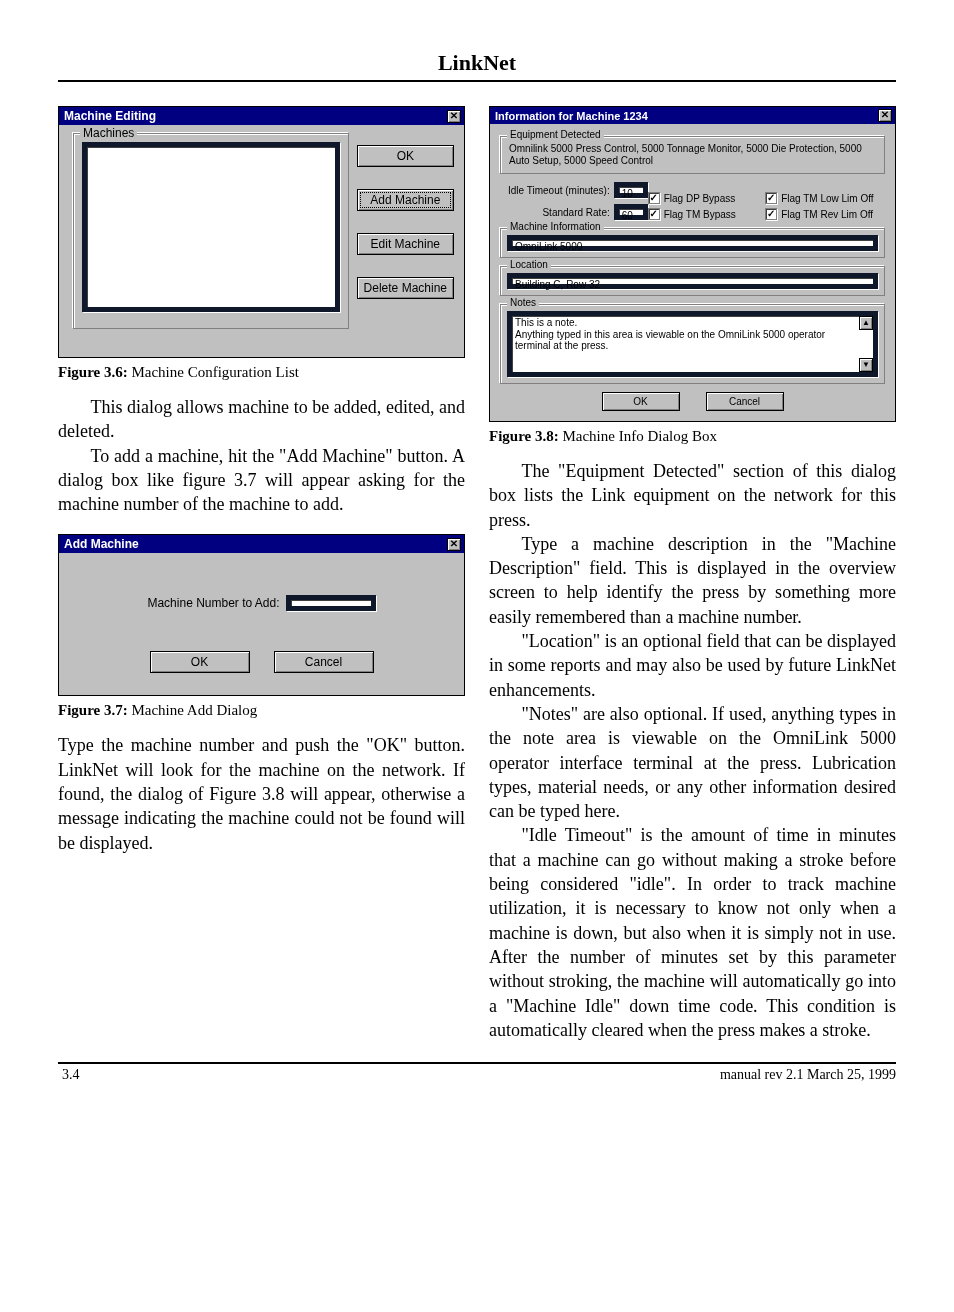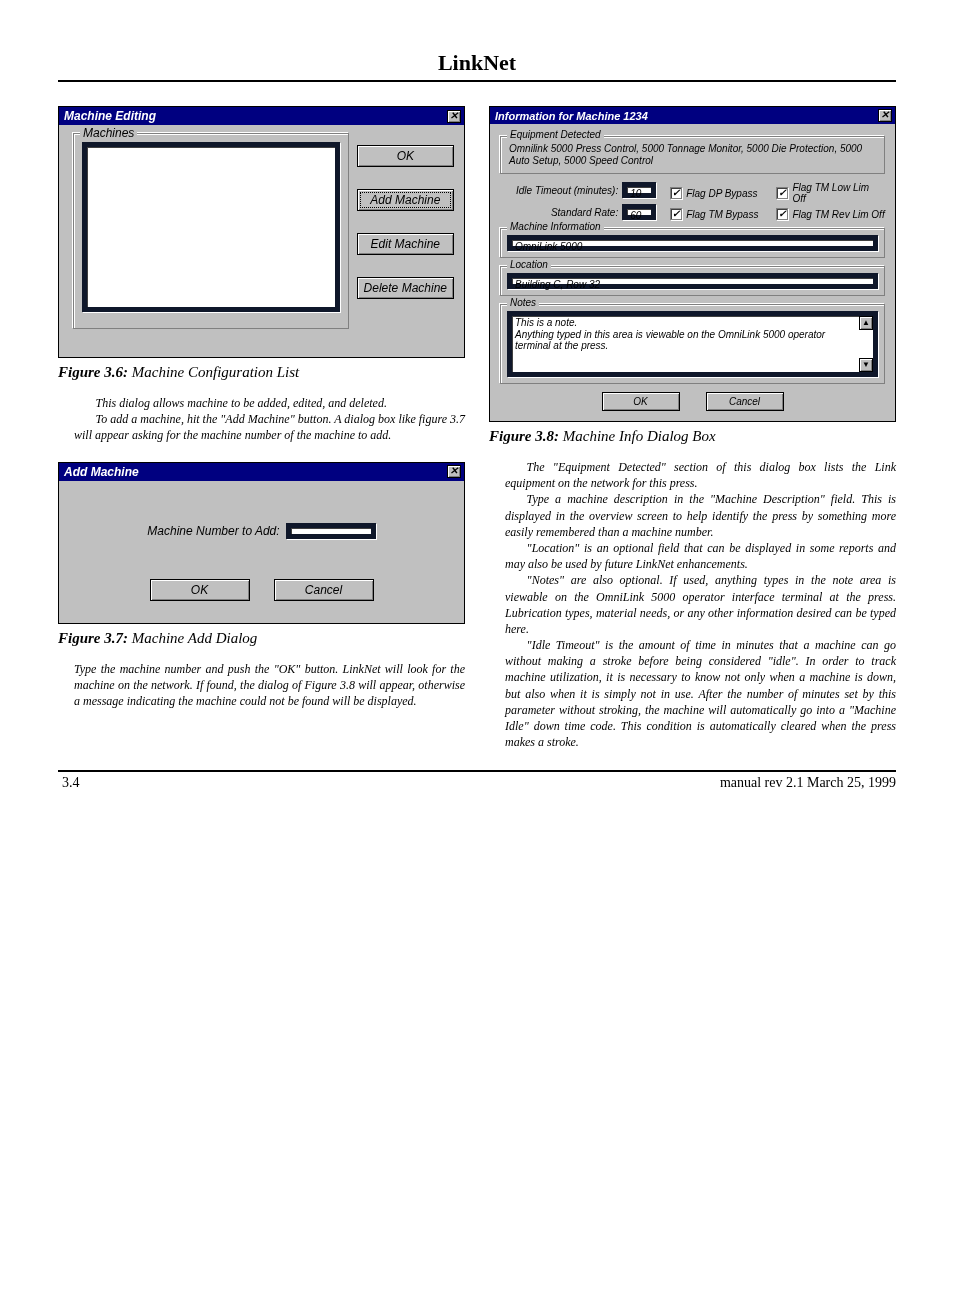--- a/index.html
+++ b/index.html
@@ -23,21 +23,20 @@
     margin-bottom: 4px;
   }
   .hr-top {
     border: none;
     border-top: 2px solid #000;
     margin: 0 0 24px 0;
   }
   .columns {
     display: flex;
     gap: 24px;
-    font-style: italic;
   }
   .col {
     flex: 1;
     min-width: 0;
   }
   
   .win {
     border: 1px solid #000;
     background: #c0c0c0;
     font-family: "MS Sans Serif", Arial, sans-serif;
@@ -159,22 +158,22 @@
     font-weight: bold;
   }
   
   .figcap {
     font-size: 15px;
     margin: 6px 0 14px 0;
   }
   .figcap b { font-weight: bold; }
   
   p.body {
-    font-size: 12px;
-    margin: 0 0 0 16px;
+    font-size: 18px;
+    margin: 0 0 0 0;
     text-align: justify;
     line-height: 1.35;
     text-indent: 1.8em;
   }
   p.body.noindent { text-indent: 0; }
   
   .note-box {
     border: 2px solid #000;
     border-radius: 18px;
     padding: 12px 14px;
@@ -267,21 +266,21 @@
         <div class="titlebar" style="font-size:11px;">
           <span>Information for Machine 1234</span>
           <span class="close-btn">✕</span>
         </div>
         <div class="win-body" style="padding:8px 10px 10px 10px;">
           <div class="fieldset" style="padding:6px 8px;">
             <span class="legend">Equipment Detected</span>
             <div style="line-height:1.2;">Omnilink 5000 Press Control, 5000 Tonnage Monitor, 5000 Die Protection, 5000 Auto Setup, 5000 Speed Control</div>
           </div>
 
-          <div style="display:flex; gap:14px; margin:6px 0 8px 16px;">
+          <div style="display:flex; margin:6px 0 8px 8px;align-items:flex-end;">
             <div style="flex:0 0 auto;">
               <div class="row" style="margin-bottom:6px;">
                 <span>Idle Timeout (minutes):</span>
                 <div class="textbox" style="width:34px;">10</div>
               </div>
               <div class="row" style="justify-content:flex-end;">
                 <span>Standard Rate:</span>
                 <div class="textbox" style="width:34px;">60</div>
               </div>
             </div>

